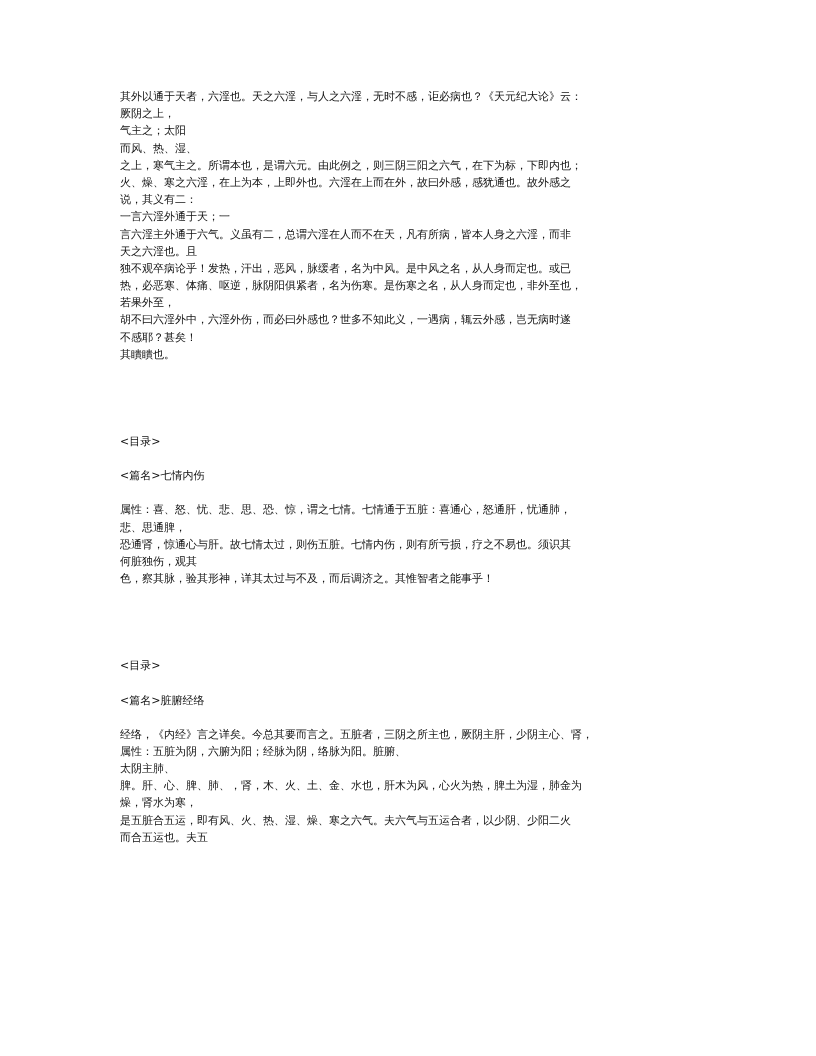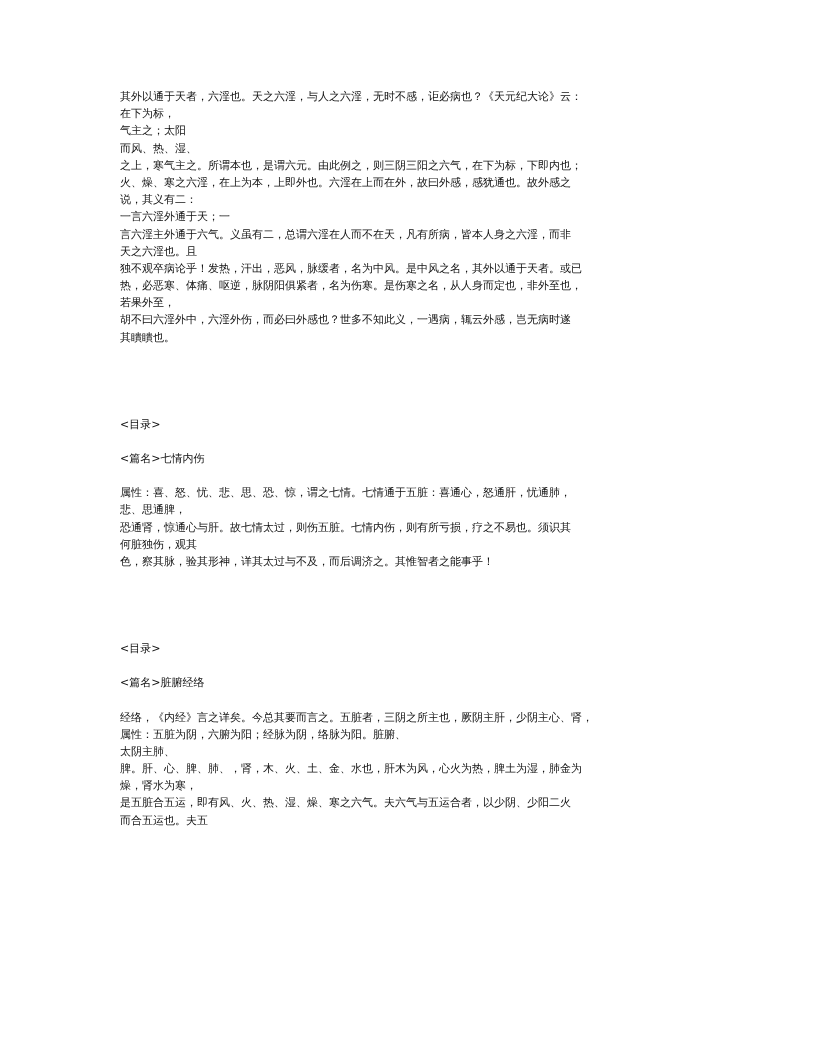--- a/index.html
+++ b/index.html
@@ -40,33 +40,34 @@
       white-space: nowrap;
     }
   </style>
 </head>
 <body>
 
 <div class="page">
 
   <div>
     <span class="line">其外以通于天者，六淫也。天之六淫，与人之六淫，无时不感，讵必病也？《天元纪大论》云：</span>
-    <span class="line">在下为标，</span>
+    <span class="line">厥阴之上，</span>
     <span class="line">气主之；太阳</span>
     <span class="line">而风、热、湿、</span>
     <span class="line">之上，寒气主之。所谓本也，是谓六元。由此例之，则三阴三阳之六气，在下为标，下即内也；</span>
     <span class="line">火、燥、寒之六淫，在上为本，上即外也。六淫在上而在外，故曰外感，感犹通也。故外感之</span>
     <span class="line">说，其义有二：</span>
     <span class="line">一言六淫外通于天；一</span>
     <span class="line">言六淫主外通于六气。义虽有二，总谓六淫在人而不在天，凡有所病，皆本人身之六淫，而非</span>
     <span class="line">天之六淫也。且</span>
-    <span class="line">独不观卒病论乎！发热，汗出，恶风，脉缓者，名为中风。是中风之名，其外以通于天者。或已</span>
+    <span class="line">独不观卒病论乎！发热，汗出，恶风，脉缓者，名为中风。是中风之名，从人身而定也。或已</span>
     <span class="line">热，必恶寒、体痛、呕逆，脉阴阳俱紧者，名为伤寒。是伤寒之名，从人身而定也，非外至也，</span>
     <span class="line">若果外至，</span>
     <span class="line">胡不曰六淫外中，六淫外伤，而必曰外感也？世多不知此义，一遇病，辄云外感，岂无病时遂</span>
+    <span class="line">不感耶？甚矣！</span>
     <span class="line">其瞶瞶也。</span>
   </div>
 
   <div class="gap-large"></div>
 
   <div>
     <span class="heading">&lt;目录&gt;</span>
     <div class="gap-small"></div>
     <span class="heading">&lt;篇名&gt;七情内伤</span>
     <div class="gap-small"></div>

